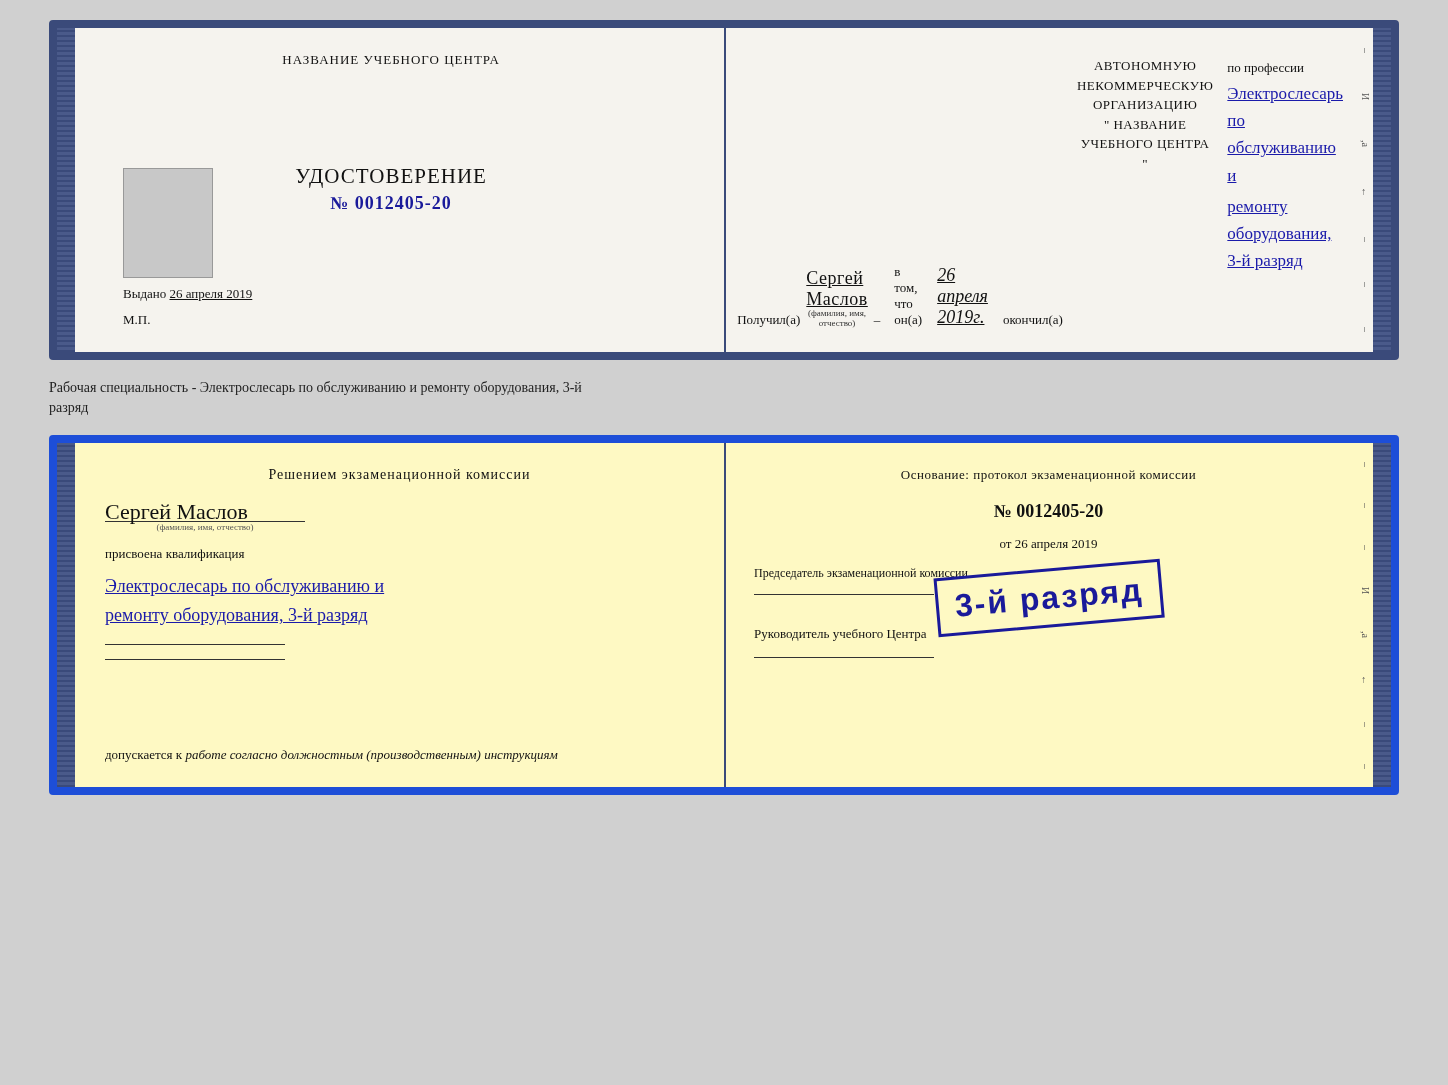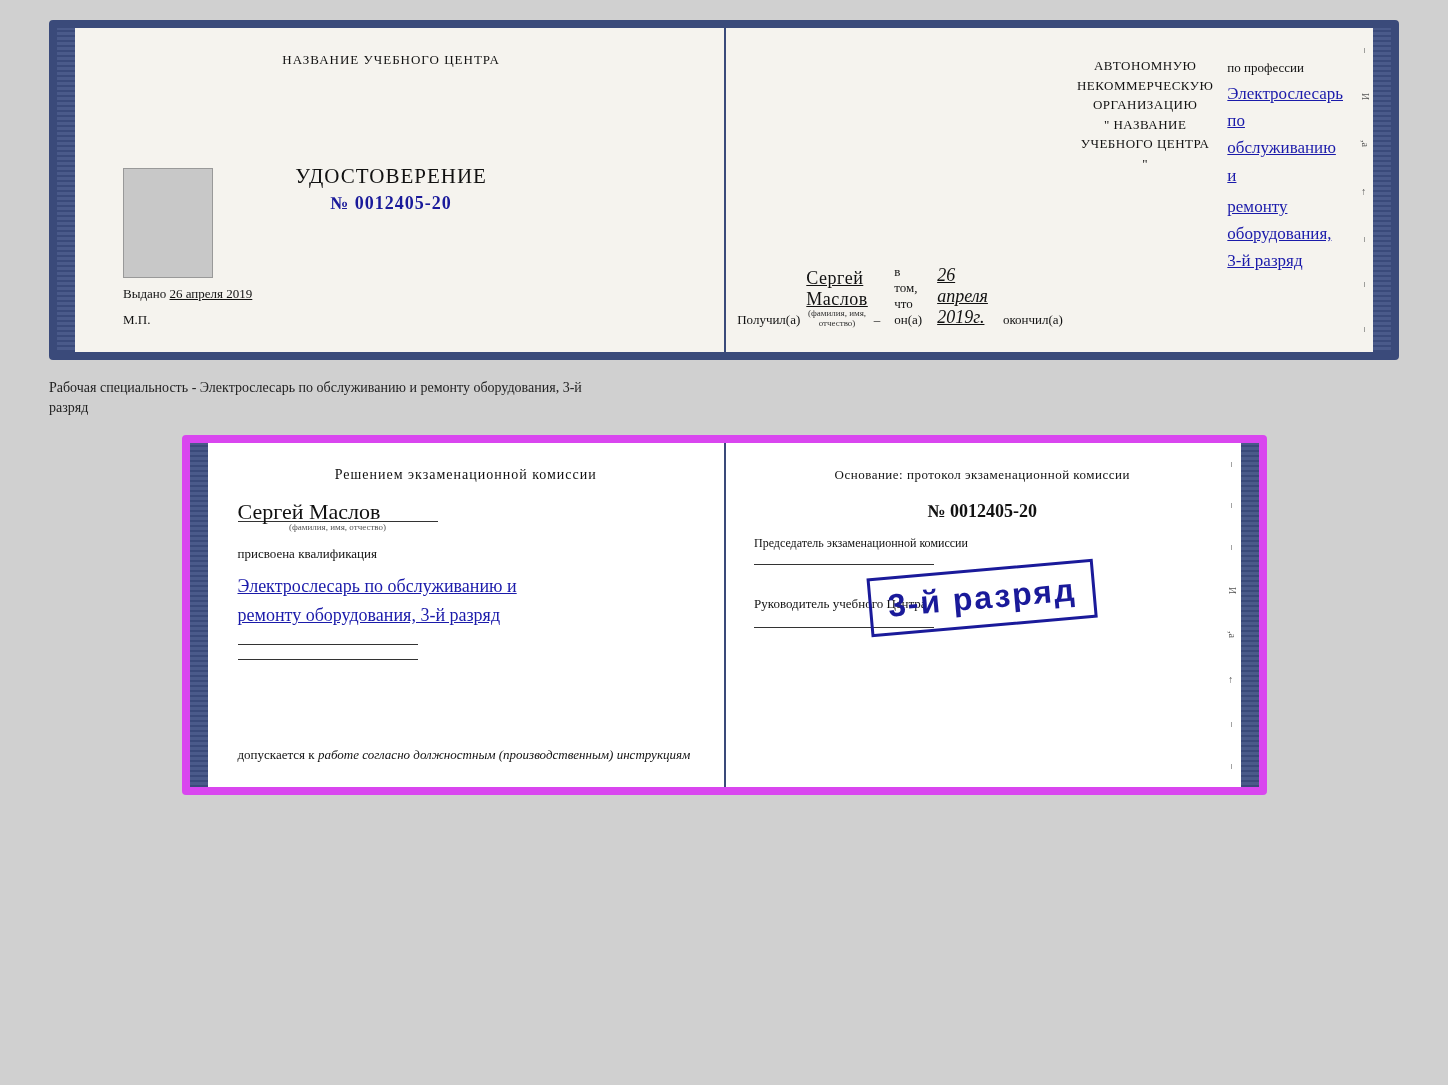--- a/index.html
+++ b/index.html
@@ -202,25 +202,25 @@
     .label-between {
       width: 1350px;
       font-size: 14px;
       color: #222;
       padding: 2px 0;
       line-height: 1.4;
     }
 
     
     .document-card2 {
-      background: #ffffff;
-      border: 8px solid #d946ef;
+      background: #fef9c3;
+      border: 8px solid #1d4ed8;
       border-radius: 4px;
       display: flex;
-      width: 1085px;
+      width: 1350px;
       min-height: 360px;
       position: relative;
       overflow: hidden;
     }
 
     .document-card2::before {
       content: '';
       position: absolute;
       left: 50%;
       top: 0;
@@ -484,20 +484,24 @@
       <span>допускается к</span>
       <span class="italic-underline">работе согласно должностным (производственным) инструкциям</span>
     </div>
   </div>
 
   <div class="doc2-right-page">
     <div class="osnovanie-label">Основание: протокол экзаменационной комиссии</div>
 
     <div class="protocol-number">№  0012405-20</div>
 
+    <div class="ot-date">
+      <span>от</span>
+      <span>26 апреля 2019</span>
+    </div>
 
     <div class="predsedatel-block">
       <div>Председатель экзаменационной комиссии</div>
       <div class="sig-line"></div>
     </div>
 
     <div class="rukovoditel-block">
       <div>Руководитель учебного Центра</div>
       <div class="sig-line"></div>
     </div>

